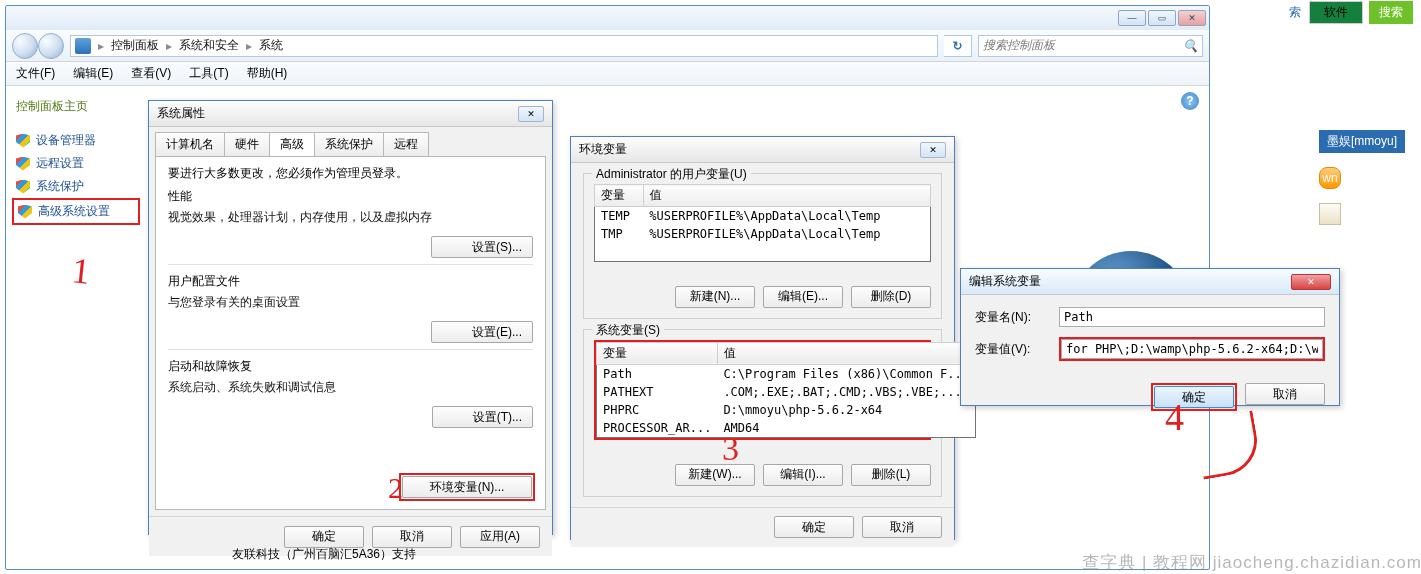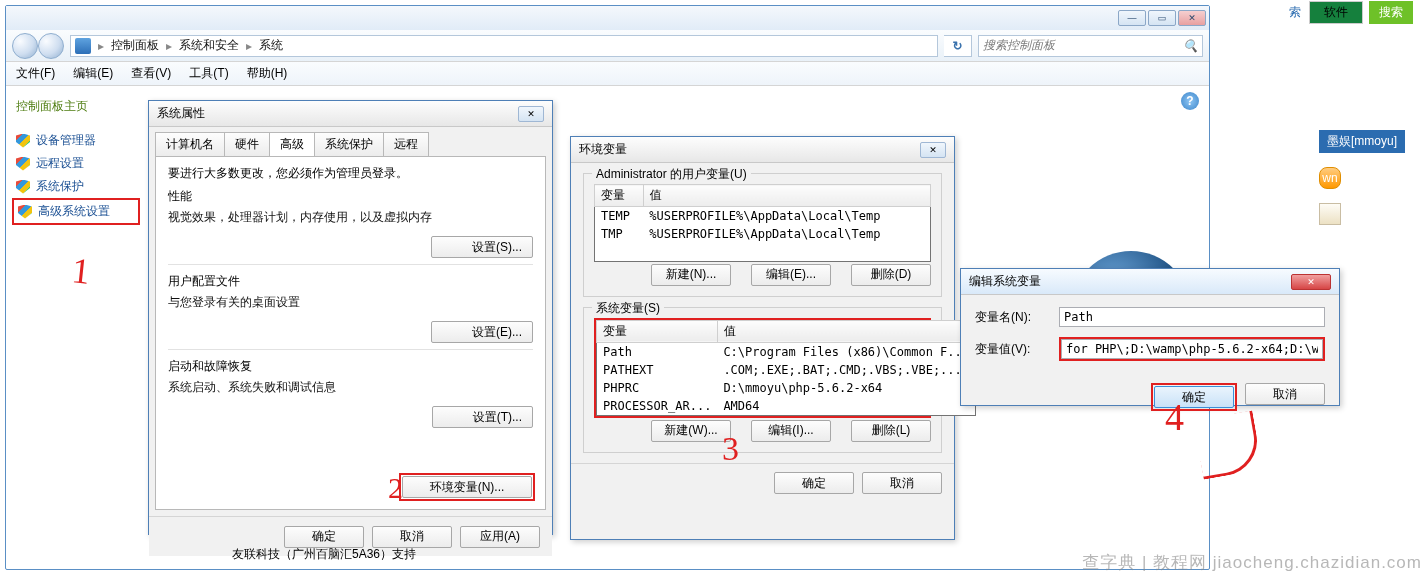--- a/index.html
+++ b/index.html
@@ -69,21 +69,21 @@
 .dlg-foot{height:40px;display:flex;justify-content:flex-end;align-items:center;gap:8px;padding:0 12px;background:#f1f1f1;border-top:1px solid #d5d5d5;}
 
 
 #envvars{left:570px;top:136px;width:385px;height:404px;}
 .gbox{border:1px solid #cfcfcf;margin:10px 12px;padding:10px;position:relative;}
 .gbox-title{position:absolute;top:-8px;left:8px;background:#f1f1f1;padding:0 4px;}
 table.varlist{width:100%;border:1px solid #737373;background:#fff;border-collapse:collapse;}
 table.varlist th{background:linear-gradient(#fdfdfd,#ececec);border:1px solid #cfcfcf;text-align:left;padding:2px 6px;font-weight:normal;}
 table.varlist td{padding:2px 6px;font-family:SimSun,monospace;font-size:12px;white-space:nowrap;overflow:hidden;}
 .sys-hl{border:2px solid #e02020;}
-.btn-row{display:flex;justify-content:flex-end;gap:20px;margin-top:2px;}
+.btn-row{display:flex;justify-content:flex-end;gap:8px;margin-top:24px;}
 .hand-3{position:absolute;left:722px;top:430px;color:#e02020;font:34px "Comic Sans MS",cursive;}
 
 
 #editvar{left:960px;top:268px;width:380px;height:138px;}
 #editvar .dlg-title{background:linear-gradient(#f7fbff,#d9e9f9);}
 #editvar .dlg-x{background:linear-gradient(#f1a0a0,#d64545);border-color:#b33;color:#fff;width:40px;}
 .edit-body{padding:12px 14px;}
 .edit-row{display:flex;align-items:center;gap:12px;margin-bottom:10px;}
 .edit-row label{width:72px;}
 .edit-row input{flex:1;height:20px;border:1px solid #abadb3;padding:0 4px;font-family:SimSun,monospace;}

